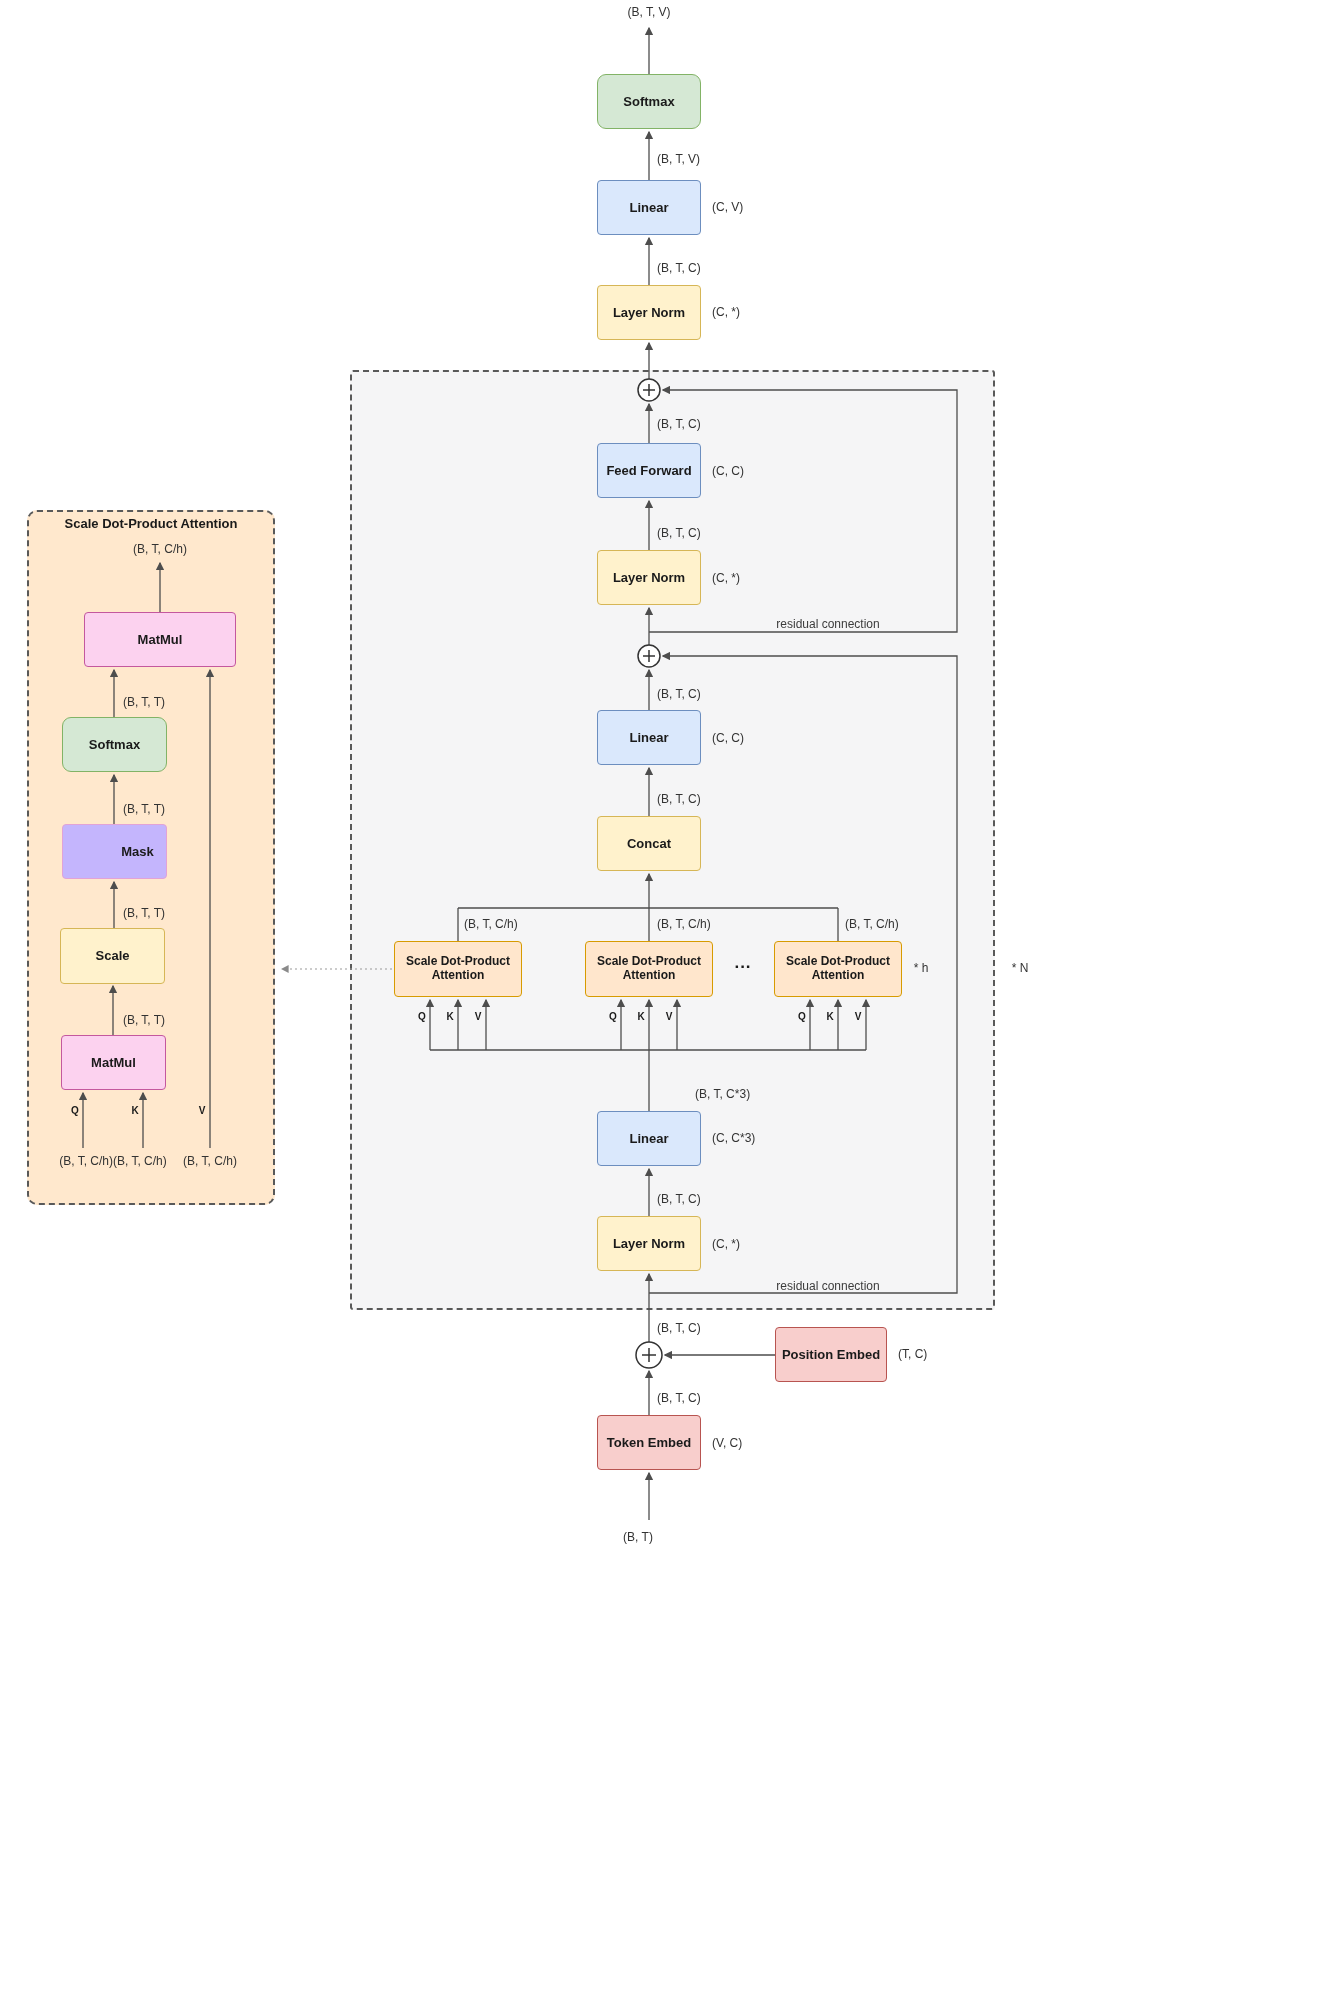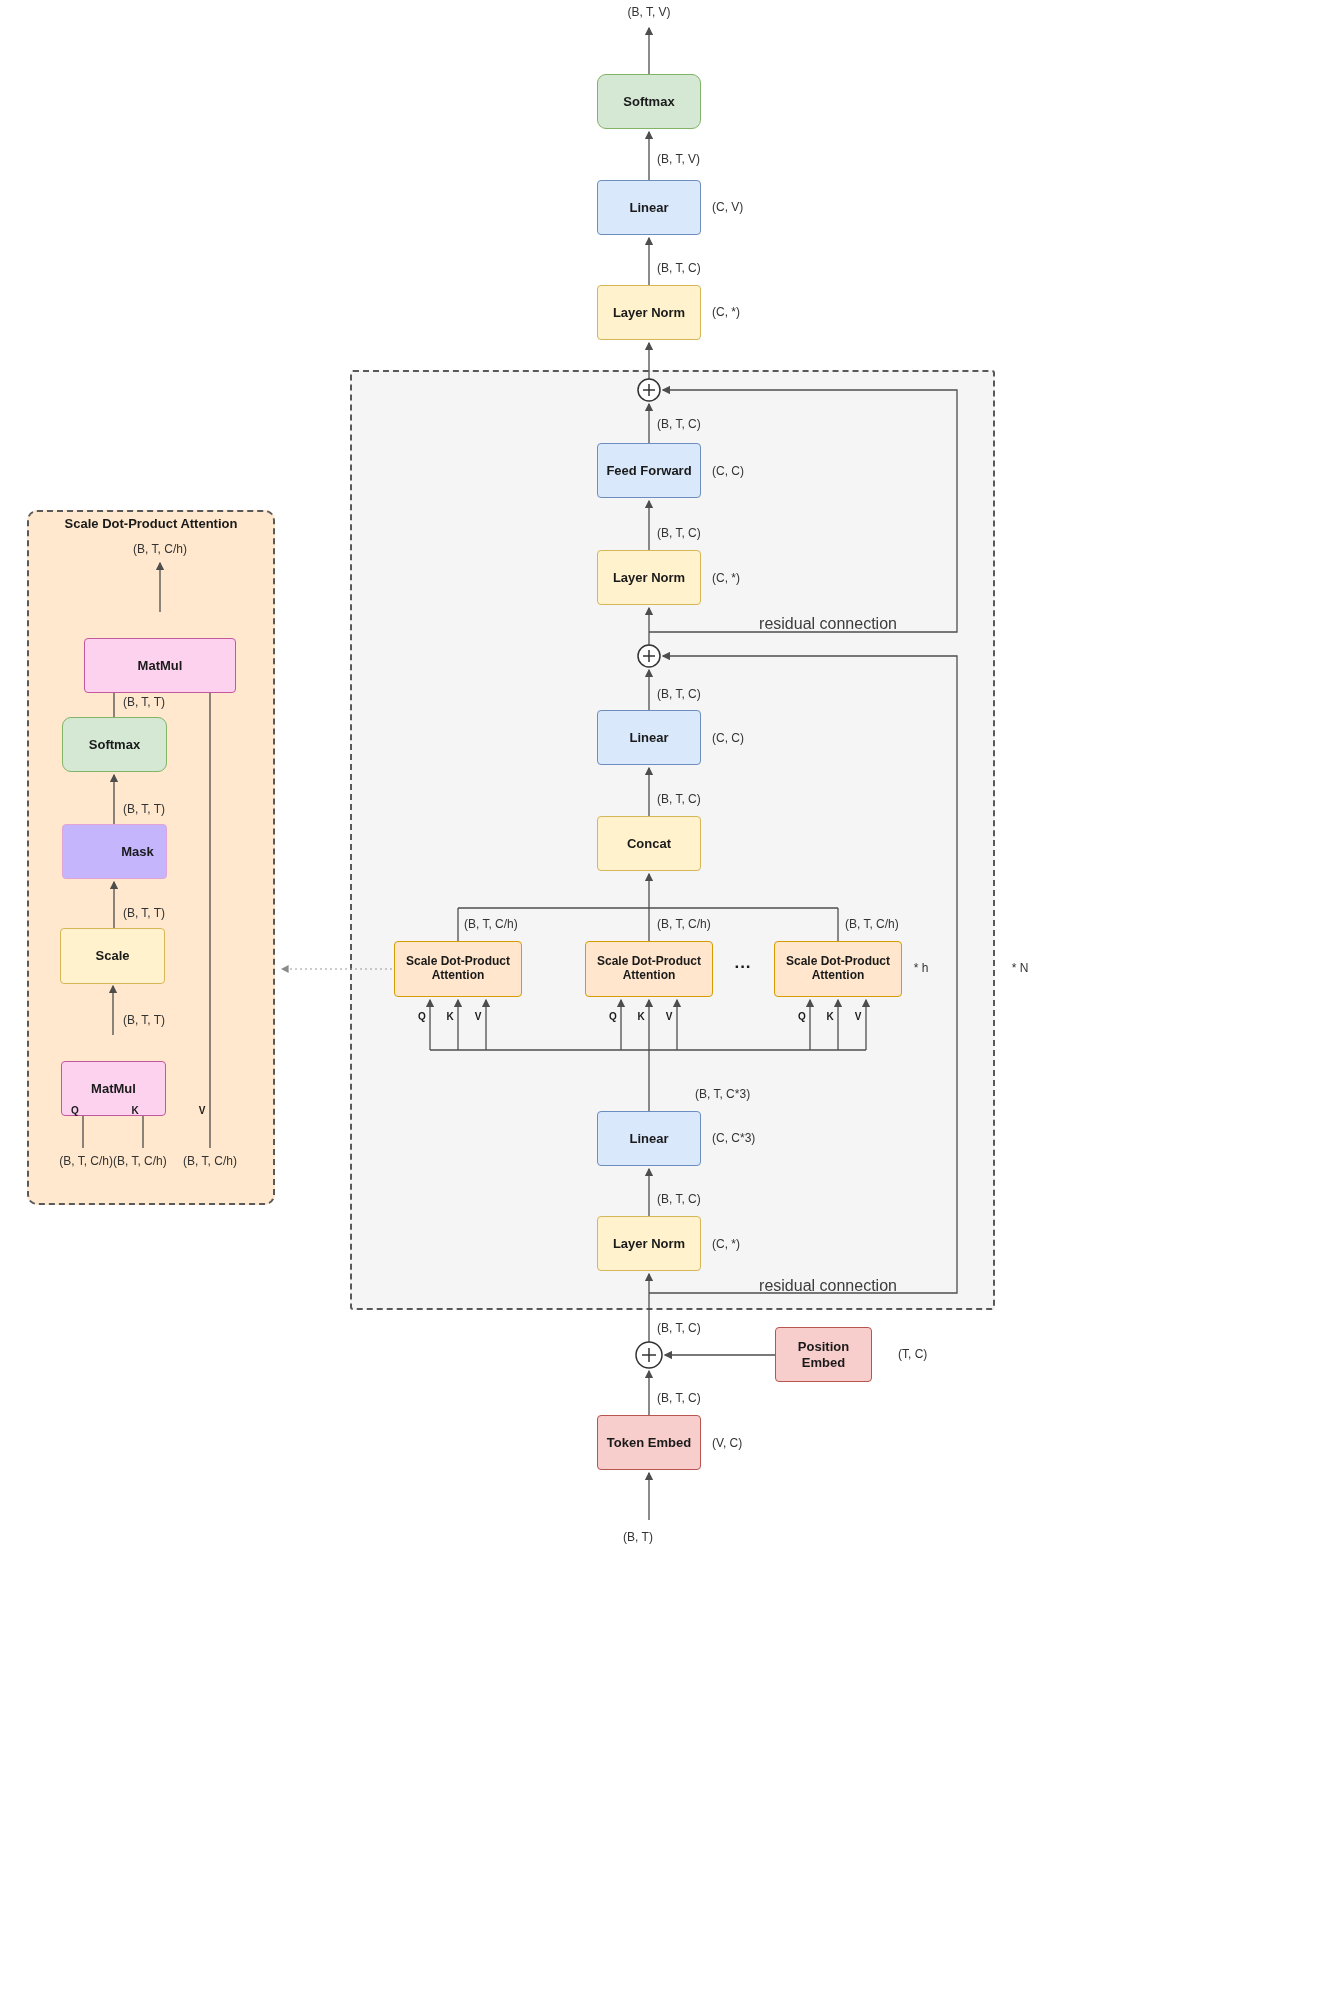--- a/index.html
+++ b/index.html
@@ -15,26 +15,26 @@
 
   .box { position:absolute; z-index:3; display:flex; align-items:center; justify-content:center;
          text-align:center; border:1.6px solid; border-radius:4px; font-size:13px; font-weight:bold;
          color:#1a1a1a; line-height:1.2; padding:2px; }
   .box.sm { font-size:12px; line-height:1.15; }
   .green     { background:#d5e8d4; border-color:#82b366;border-radius:9px; }
   .blue      { background:#dae8fc; border-color:#6c8ebf; }
   .yellow    { background:#fff2cc; border-color:#d6b656; }
   .red       { background:#f8cecc; border-color:#b85450; }
   .orange    { background:#ffe6cc; border-color:#d79b00; }
-  .pink      { background:#fcd2ef; border-color:#c4589e;margin-top:26px; }
+  .pink      { background:#fcd2ef; border-color:#c4589e; }
   .lightpink { background:#c4b5fd; border-color:#e2a3d6;padding-left:48px; }
 
   .lbl { position:absolute; z-index:4; font-size:12px; color:#333333; white-space:nowrap; transform:translateY(-50%); }
   .lbl.cx   { transform:translate(-50%,-50%); }
-  .lbl.tiny { font-size:16px; color:#3c3c3c; }
+  .lbl.tiny { font-size:12px; color:#3c3c3c; }
   .lbl.qkv  { font-size:10px; font-weight:bold; color:#1a1a1a; }
   .lbl.dots { font-size:17px; font-weight:bold; color:#1a1a1a; letter-spacing:1px; }
   .panel-title { position:absolute; z-index:4; left:27px; top:516px; width:248px; text-align:center;
                  font-size:13px; font-weight:bold; color:#1a1a1a; }
 </style>
 </head>
 <body>
 
 <div class="canvas">
 
@@ -126,21 +126,21 @@
   <div class="box yellow" style="left:597px;top:550px;width:104px;height:55px">Layer Norm</div>
   <div class="box blue" style="left:597px;top:710px;width:104px;height:55px">Linear</div>
   <div class="box yellow" style="left:597px;top:816px;width:104px;height:55px">Concat</div>
 
   <div class="box orange sm" style="left:394px;top:941px;width:128px;height:56px">Scale Dot-Product Attention</div>
   <div class="box orange sm" style="left:585px;top:941px;width:128px;height:56px">Scale Dot-Product Attention</div>
   <div class="box orange sm" style="left:774px;top:941px;width:128px;height:56px">Scale Dot-Product Attention</div>
 
   <div class="box blue" style="left:597px;top:1111px;width:104px;height:55px">Linear</div>
   <div class="box yellow" style="left:597px;top:1216px;width:104px;height:55px">Layer Norm</div>
-  <div class="box red" style="left:775px;top:1327px;width:97px;height:55px">Position Embed</div>
+  <div class="box red" style="left:775px;top:1327px;width:112px;height:55px">Position Embed</div>
   <div class="box red" style="left:597px;top:1415px;width:104px;height:55px">Token Embed</div>
 
   <div class="panel-title">Scale Dot-Product Attention</div>
   <div class="box pink" style="left:84px;top:612px;width:152px;height:55px">MatMul</div>
   <div class="box green" style="left:62px;top:717px;width:105px;height:55px">Softmax</div>
   <div class="box lightpink" style="left:62px;top:824px;width:105px;height:55px">Mask</div>
   <div class="box yellow" style="left:60px;top:928px;width:105px;height:56px">Scale</div>
   <div class="box pink" style="left:61px;top:1035px;width:105px;height:55px">MatMul</div>
 
   <div class="lbl cx" style="left:649px;top:12px">(B, T, V)</div>

